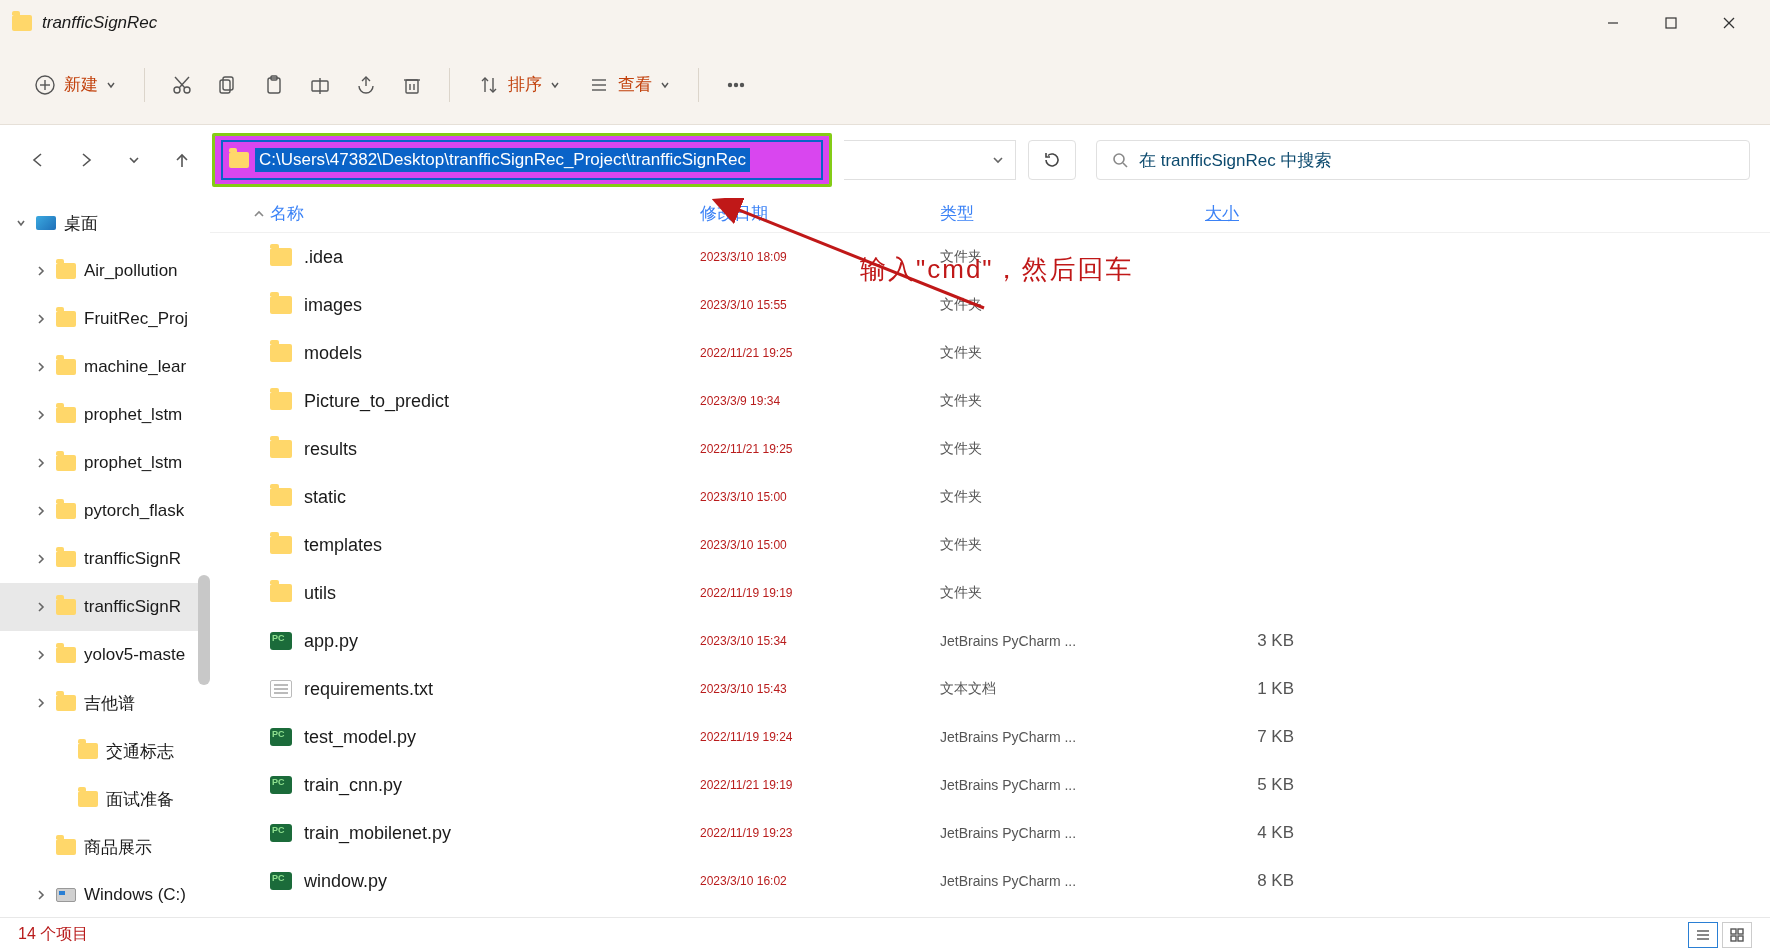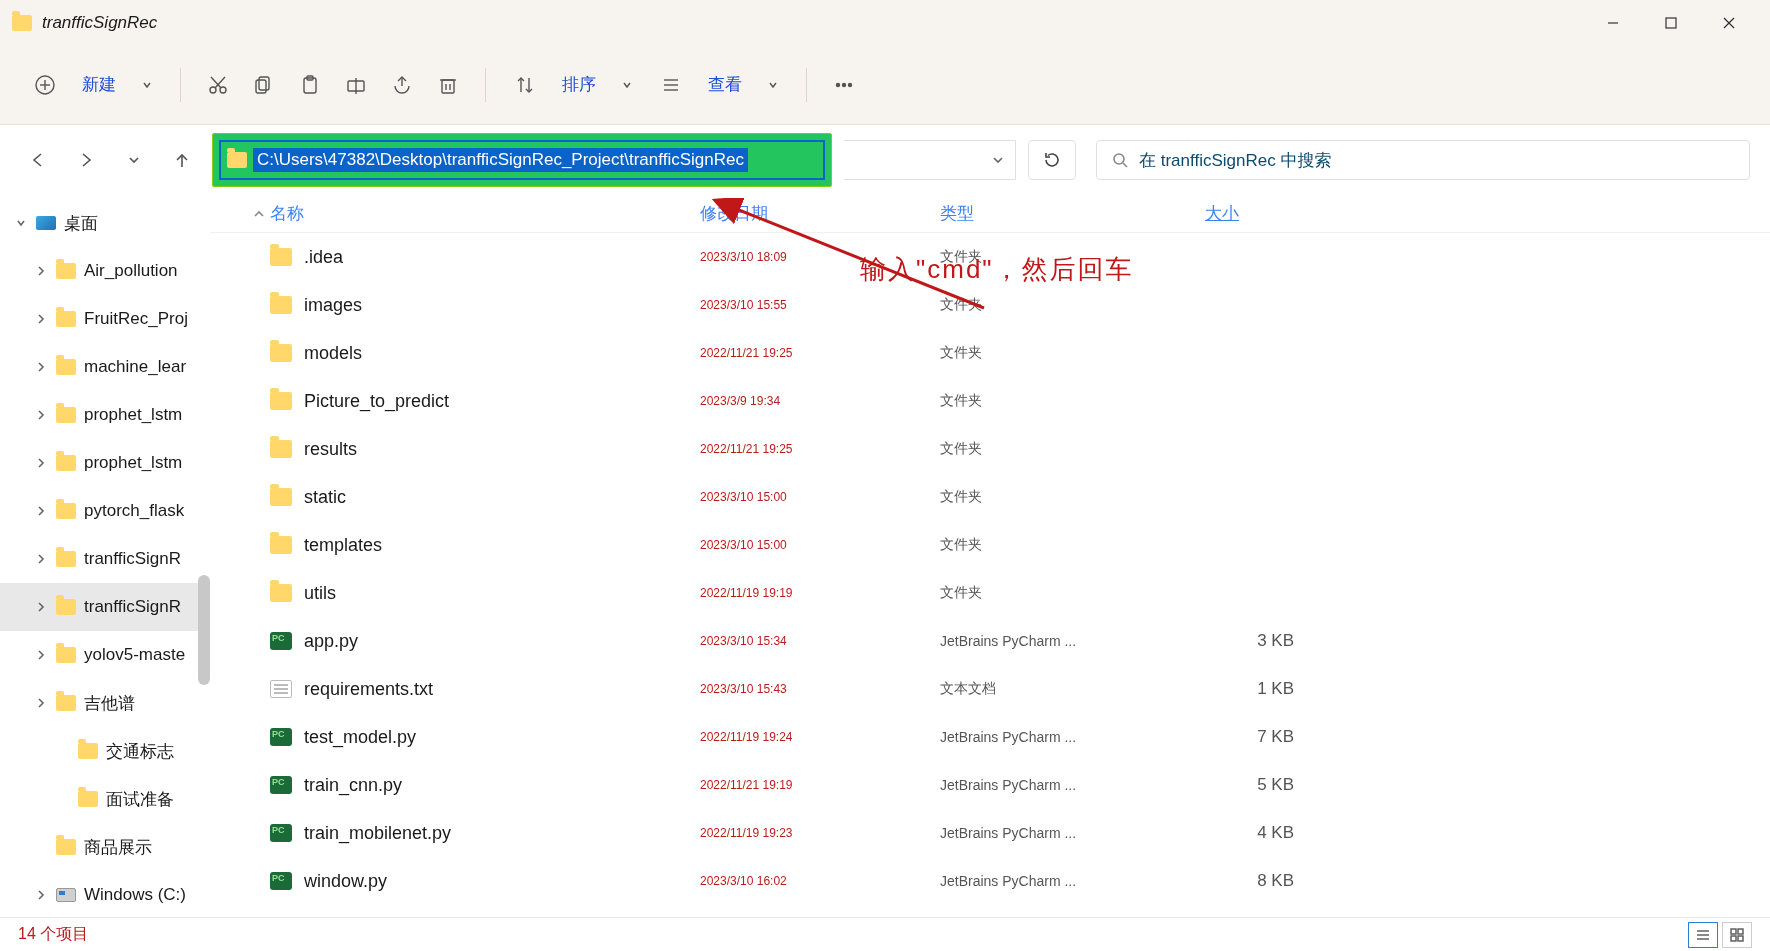--- a/index.html
+++ b/index.html
@@ -9,33 +9,33 @@
 .titlebar { height: 45px; background: #f7f3ee; display: flex; align-items: center; padding: 0 12px; font-style: italic; }
 .titlebar .folder-ic { width: 20px; height: 16px; background: #ffd76a; border-radius: 2px; margin-right: 10px; position: relative; }
 .titlebar .folder-ic::before { content:""; position:absolute; top:-4px; left:0; width:8px; height:4px; background:#ffd76a; border-radius:2px 2px 0 0; }
 .titlebar .title { font-size: 17px; }
 .titlebar .spacer { flex: 1; }
 .winbtn { width: 58px; height: 45px; display: flex; align-items:center; justify-content:center; }
 .winbtn svg { width: 14px; height: 14px; stroke: #333; stroke-width: 1.2; fill: none; }
 
 
 .toolbar { height: 80px; background: #f7f3ee; display: flex; align-items: center; padding: 0 24px; gap: 8px; border-bottom: 1px solid #e6e0d8; }
-.tbtn { display: flex; align-items: center; gap: 26px; padding: 8px 10px; border-radius: 6px; color: #1d4ed8; }
+.tbtn { display: flex; align-items: center; gap: 8px; padding: 8px 10px; border-radius: 6px; color: #c2410c; }
 .tbtn.icon-only { padding: 8px; }
 .tbtn svg { width: 22px; height: 22px; stroke: #555; stroke-width: 1.4; fill: none; }
 .tbtn .chev { width: 10px; height: 10px; }
 .divider { width: 1px; height: 34px; background: #dcd5cb; margin: 0 10px; }
 .tlabel { font-size: 17px; }
 
 
 .navrow { height: 70px; display: flex; align-items: center; padding: 0 20px; gap: 12px; }
 .navbtn { width: 36px; height: 36px; display:flex; align-items:center; justify-content:center; border-radius:4px; }
 .navbtn svg { width: 18px; height: 18px; stroke: #555; stroke-width: 1.6; fill: none; }
 .addrwrap { flex: 0 0 620px; position: relative; }
-.addrbox { border: 1px solid #84cc16; height: 54px; display: flex; align-items: center; padding: 0 6px; gap: 6px; border-radius: 2px; background: #22c55e; }
+.addrbox { border: 3px solid #84cc16; height: 54px; display: flex; align-items: center; padding: 0 6px; gap: 6px; border-radius: 2px; background: #d946ef; }
 .addrbox .inner { border: 2px solid #0a63c8; height: 40px; flex: 1; display:flex; align-items:center; padding: 0 6px; gap: 6px; }
 .addrbox .folder-ic { width: 20px; height: 16px; background: #ffd76a; border-radius:2px; position:relative; flex-shrink:0;}
 .addrbox .folder-ic::before { content:""; position:absolute; top:-4px; left:0; width:8px; height:4px; background:#ffd76a; border-radius:2px 2px 0 0; }
 .addr-text { background: #0a63c8; color: #fff; padding: 2px 4px; font-size: 17px; white-space: nowrap; }
 .addr-dd { width: 172px; height: 40px; display:flex; align-items:center; justify-content:flex-end; padding-right:10px; border:1px solid #e0e0e0; border-left:none; }
 .addr-dd svg { width:14px; height:14px; stroke:#666; fill:none; stroke-width:1.6;}
 .refresh { width: 48px; height: 40px; border: 1px solid #e0e0e0; display:flex; align-items:center; justify-content:center; border-radius:4px; }
 .refresh svg { width:18px; height:18px; stroke:#444; fill:none; stroke-width:1.6; }
 .searchbox { flex: 1; height: 40px; border: 1px solid #e0e0e0; border-radius: 4px; display:flex; align-items:center; padding: 0 14px; gap: 10px; margin-left: 8px; }
 .searchbox svg { width:18px; height:18px; stroke:#888; fill:none; stroke-width:1.6; }

